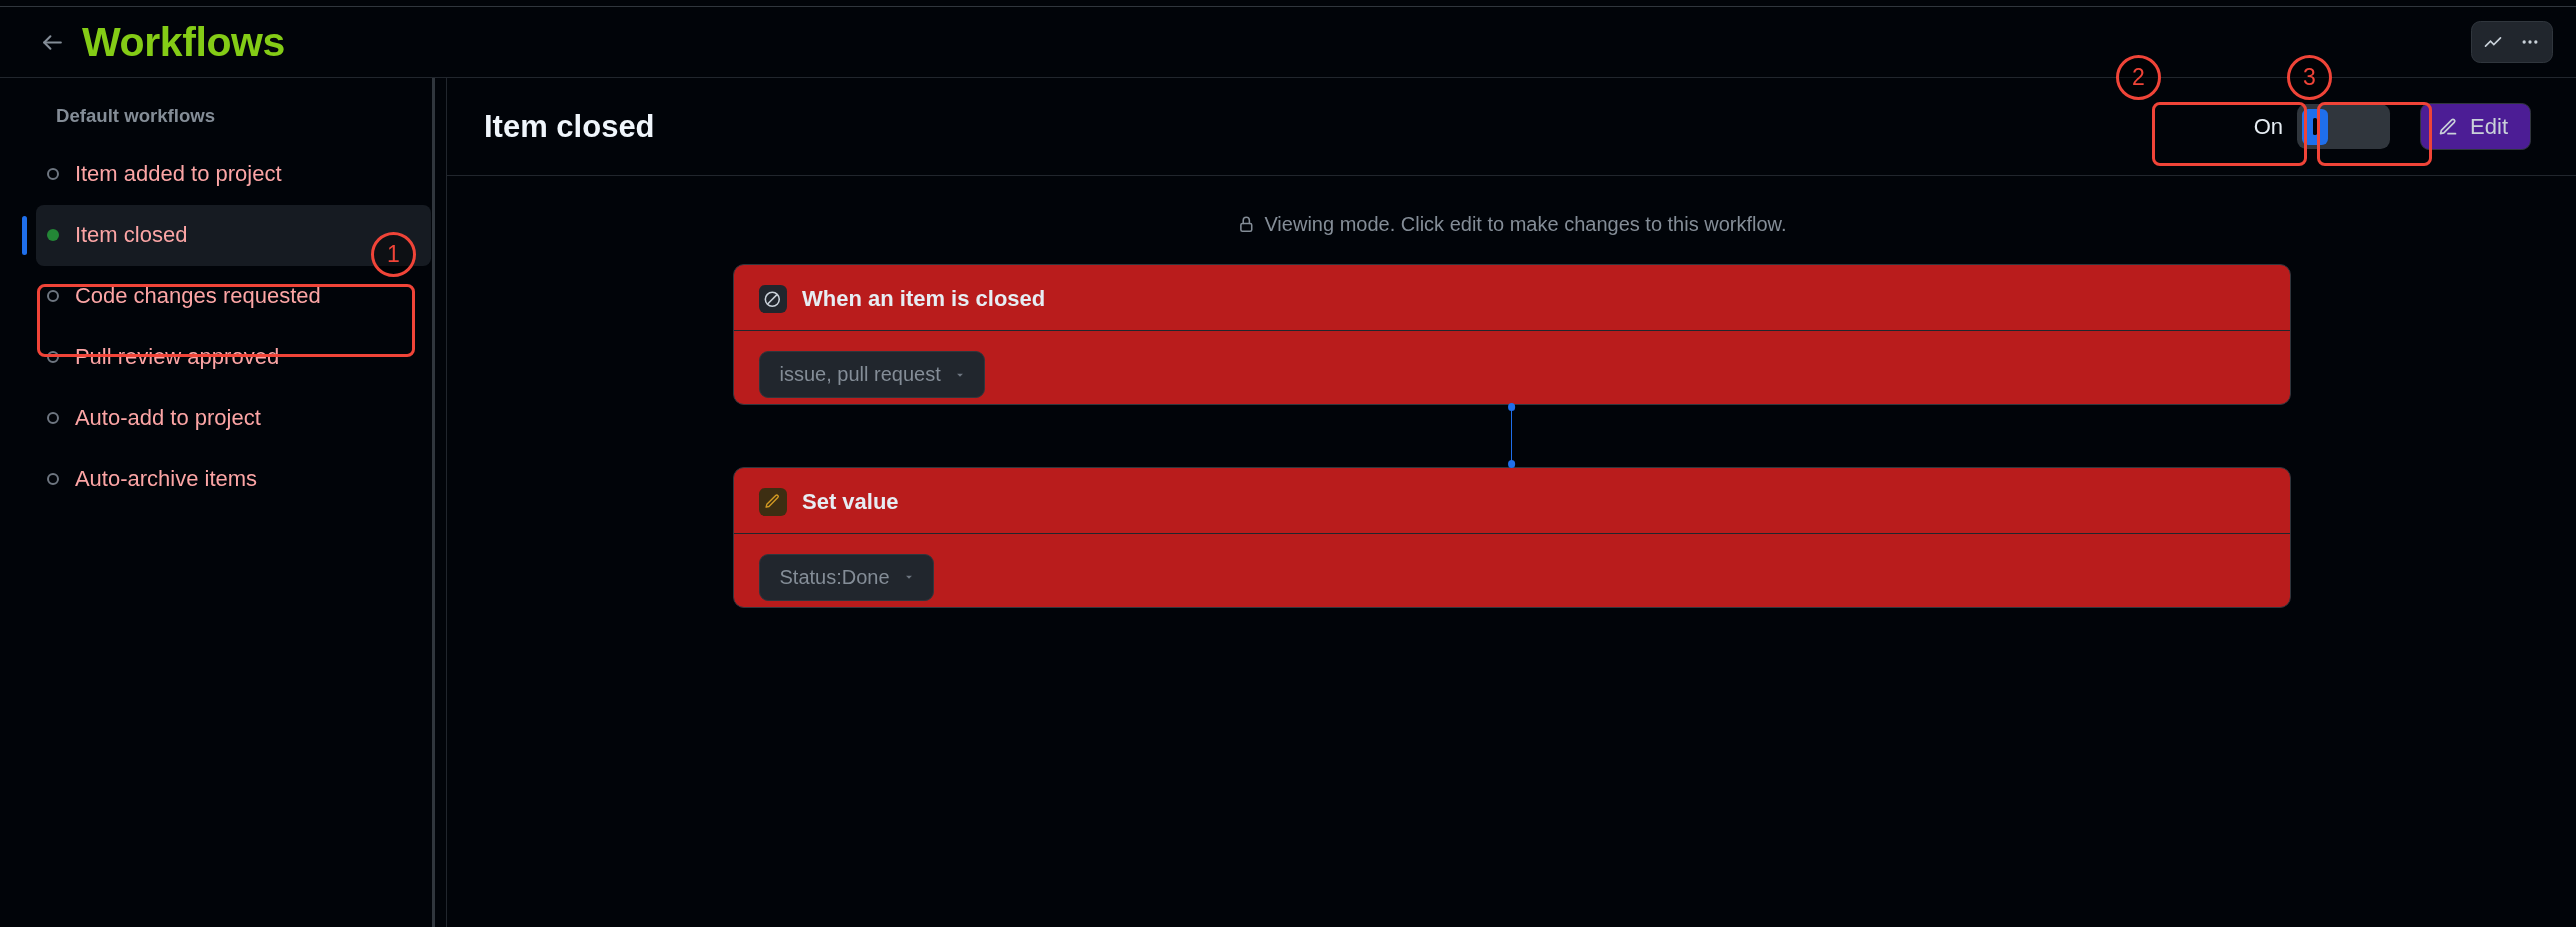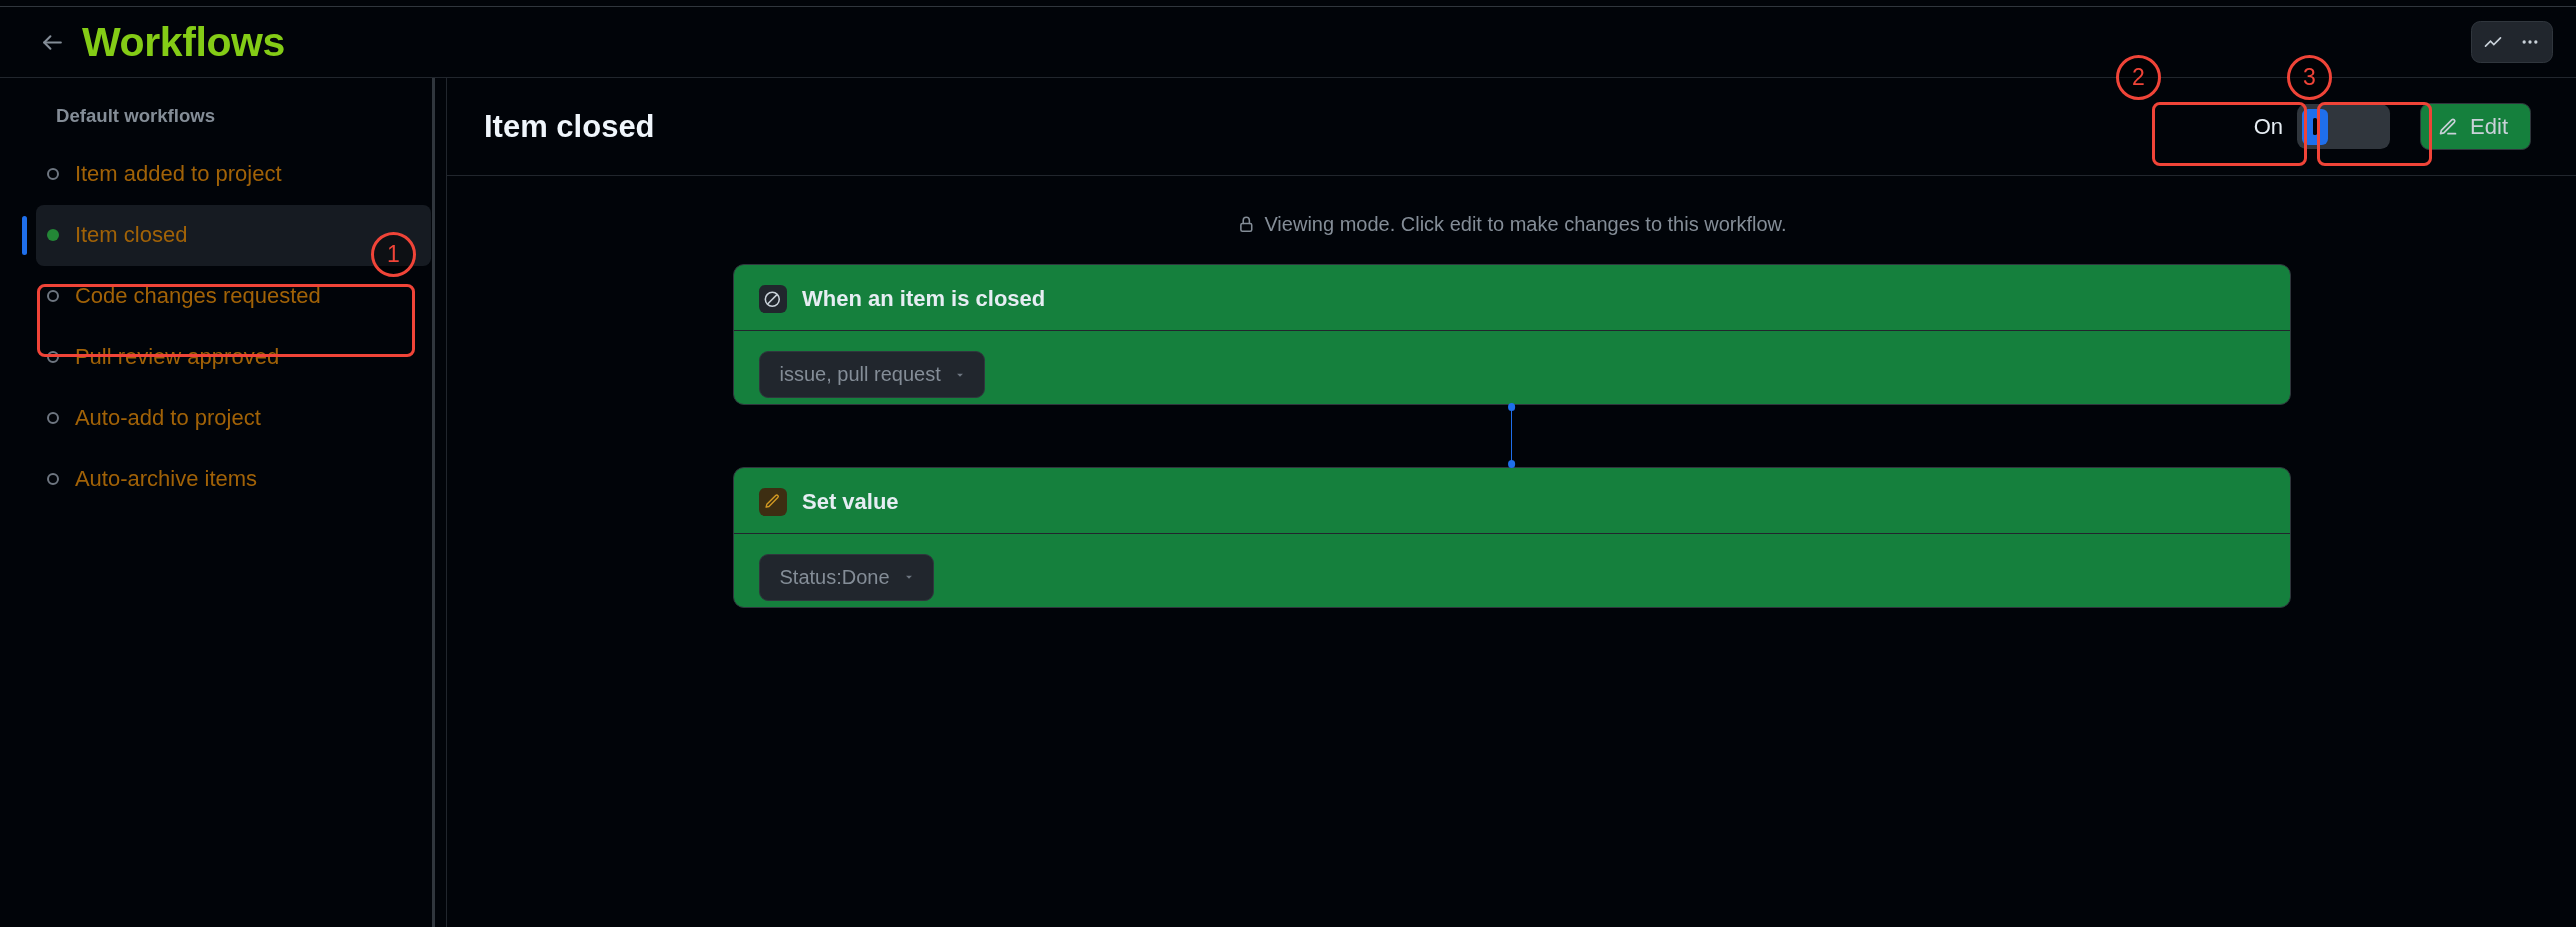--- a/index.html
+++ b/index.html
@@ -89,21 +89,21 @@
   }
   .wf-item {
     display: flex;
     align-items: center;
     gap: 15.5px;
     height: 61px;
     padding: 0 15.5px 0 11px;
     border-radius: 7.8px;
     font-size: 22px;
     font-weight: 400;
-    color: #a16207;
+    color: #fca5a5;
     cursor: pointer;
     position: relative;
     margin-left: -20px;
     margin-right: -7.8px;
   }
   .wf-item.active {
     background: #161b22;
   }
   .wf-item.active::before {
     content:"";
@@ -182,21 +182,21 @@
     content:"";
     width:3.1px; height:17px;
     background:#010409;
     border-radius:1.6px;
   }
   .edit-btn {
     height: 47px;
     padding: 0 22px 0 17px;
     border: 0.8px solid #30363d;
     border-radius: 9.3px;
-    background: #15803d;
+    background: #4c1d95;
     display: flex;
     align-items: center;
     gap: 12.4px;
     font-size: 22px;
     color: #c9d1d9;
     cursor: pointer;
   }
 
   .viewing-notice {
     display: flex;
@@ -212,21 +212,21 @@
     display: flex;
     flex-direction: column;
     align-items: center;
     padding: 0 37px;
   }
 
   .wf-card {
     width: 1558px;
     border: 1.6px solid #30363d;
     border-radius: 11px;
-    background: #15803d;
+    background: #b91c1c;
     overflow: hidden;
   }
   .wf-card-header {
     display: flex;
     align-items: center;
     gap: 15.5px;
     padding: 20px 25px 17px;
     font-size: 22px;
     font-weight: 600;
     color: #e6edf3;

